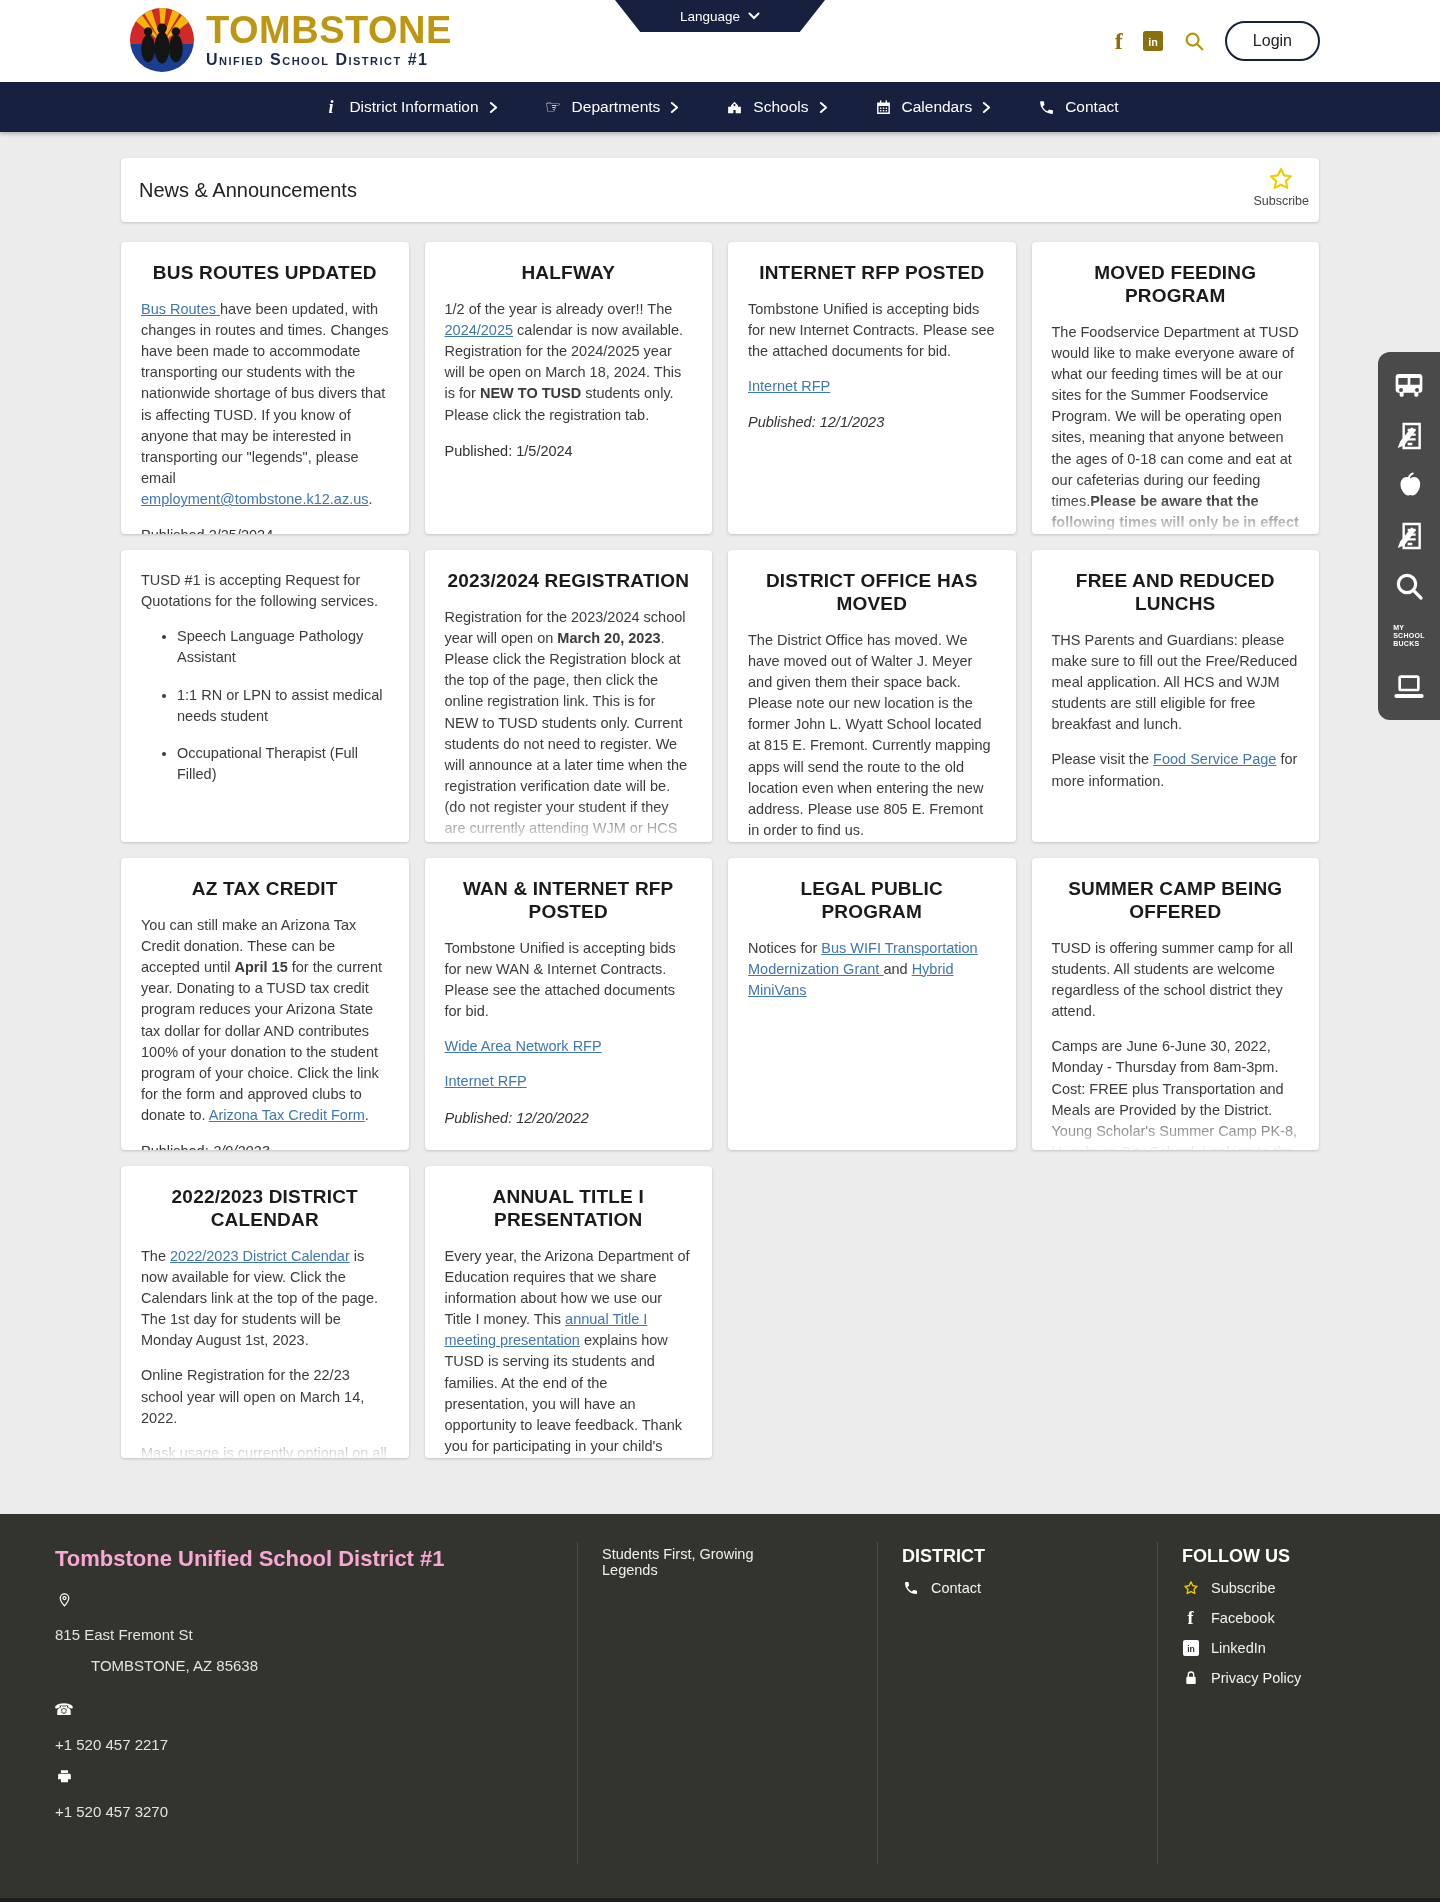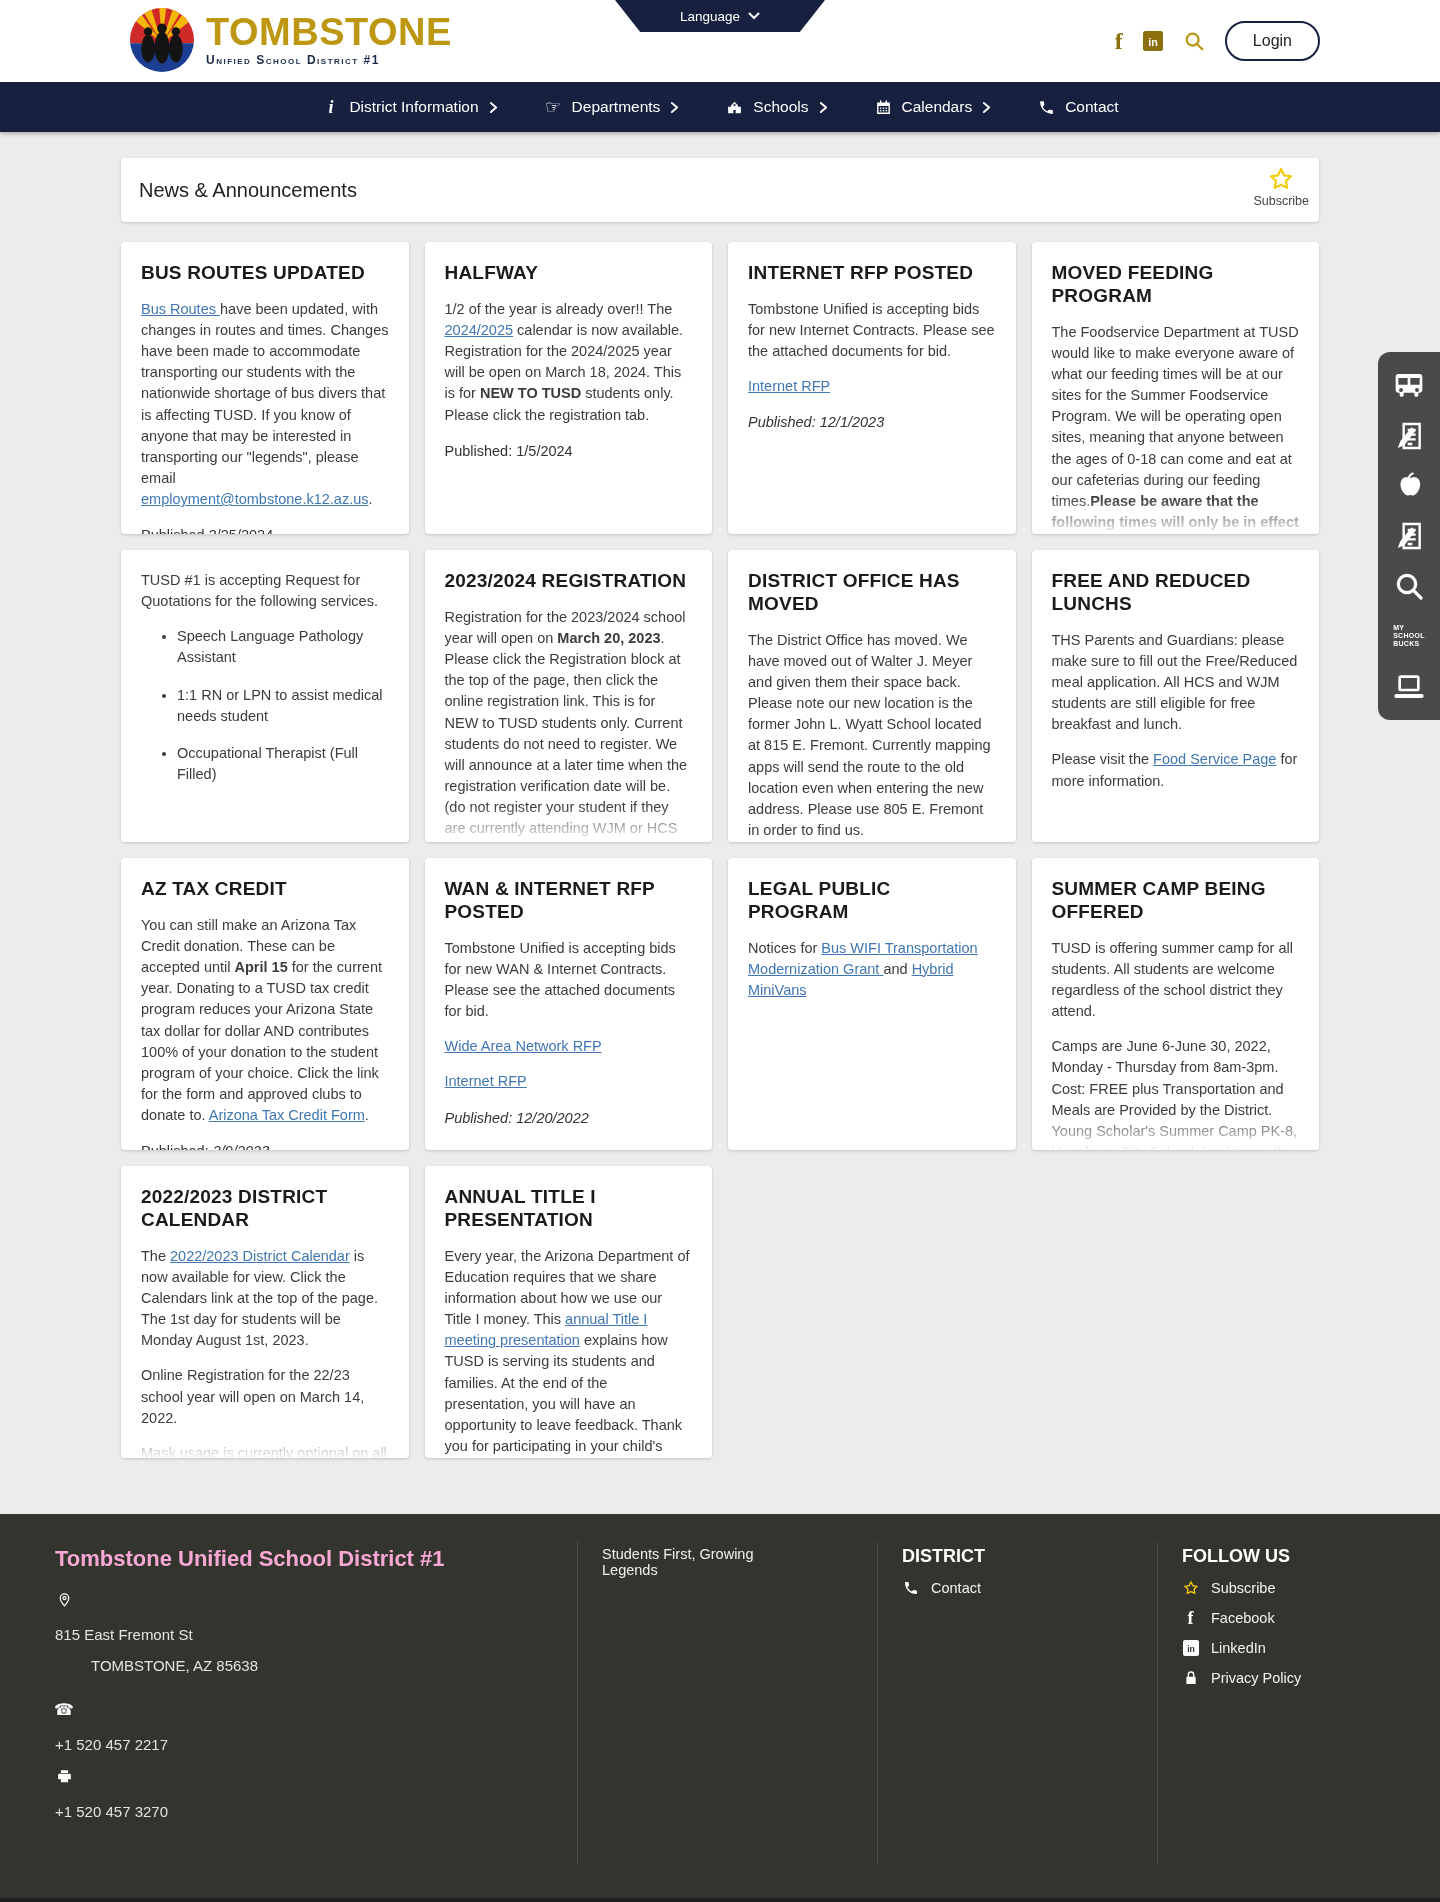--- a/index.html
+++ b/index.html
@@ -14,21 +14,21 @@
   svg{display:block;}
 
   
   .header{position:relative; height:82px; background:#fff; z-index:5;}
   .lang-banner{position:absolute; left:50%; top:0; transform:translateX(-50%);
     background:var(--navy); color:#fff; width:210px; height:32px;
     clip-path:polygon(0 0,100% 0,88% 100%,12% 100%);
     display:flex; align-items:center; justify-content:center; gap:8px; font-size:13.5px; cursor:pointer;}
   .logo-wrap{position:absolute; left:130px; top:8px; display:flex; align-items:center; gap:12px;}
   .logo-text .t1{font-size:38px; font-weight:800; color:var(--gold); letter-spacing:.5px; line-height:1;}
-  .logo-text .t2{font-size:12px; font-weight:700; color:#1b2a4a; font-variant:small-caps; letter-spacing:1.5px; margin-top:2px;}
+  .logo-text .t2{font-size:16px; font-weight:700; color:#1b2a4a; font-variant:small-caps; letter-spacing:1.5px; margin-top:2px;}
   .hdr-right{position:absolute; right:120px; top:0; height:82px; display:flex; align-items:center; gap:20px; --inbg:#fff;}
   .soc{color:var(--goldDark); font-size:22px; cursor:pointer; display:flex; align-items:center;}
   .fbi{font-family:"Liberation Serif",serif; font-weight:800; font-size:24px; line-height:1;}
   .hdr-search{color:#b8930e; width:22px; height:22px; cursor:pointer;}
   .login-btn{border:2.5px solid var(--navy); border-radius:22px; background:#fff; color:#222;
     font-size:16px; padding:9px 26px; cursor:pointer; font-family:inherit;}
 
   
   .nav{height:50px; background:var(--navy); display:flex; align-items:center; justify-content:center; gap:46px; box-shadow:0 2px 4px rgba(0,0,0,.25);}
   .nav-item{display:flex; align-items:center; gap:9px; color:#fff; font-size:15.5px; cursor:pointer;}
@@ -42,21 +42,21 @@
   .titlebar{position:relative; background:#fff; border-radius:4px; box-shadow:0 1px 3px rgba(0,0,0,.18);
     height:64px; display:flex; align-items:center; padding:0 18px; margin-bottom:20px;}
   .page-title{font-size:20px; font-weight:400; color:#222;}
   .subscribe{position:absolute; right:10px; top:8px; display:flex; flex-direction:column; align-items:center; cursor:pointer;}
   .subscribe .st{width:26px; height:26px; color:#f2cb05;}
   .subscribe .sl{font-size:12.5px; color:#444; margin-top:2px;}
 
   .grid{display:grid; grid-template-columns:repeat(4,1fr); gap:16px; grid-auto-rows:292px;}
   .card{position:relative; background:#fff; border-radius:4px; box-shadow:0 1px 3px rgba(0,0,0,.18);
     padding:20px 20px; overflow:hidden;}
-  .card-title{font-size:19px; font-weight:700; color:var(--cardTitle); line-height:1.2; margin-bottom:14px; letter-spacing:.2px;}
+  .card-title{font-size:19px; font-weight:700; color:var(--cardTitle); line-height:1.2; margin-bottom:14px; letter-spacing:.2px;text-align:center;}
   .card-p,.card-ul,.pub{font-size:14.5px; line-height:1.46; color:var(--body);}
   .card-p{margin-bottom:14px;}
   .pub{margin-top:15px; color:#333;}
   .card-ul{list-style:disc; padding-left:36px; margin-top:4px;}
   .card-ul li{margin-bottom:16px;}
   .b{font-weight:700;} .i{font-style:italic;}
   .lnk{color:var(--link); text-decoration:underline;}
   .fadeov{position:absolute; left:0; right:0; bottom:0; height:36px;
     background:linear-gradient(180deg,rgba(255,255,255,0),rgba(255,255,255,.95)); pointer-events:none;}
 

